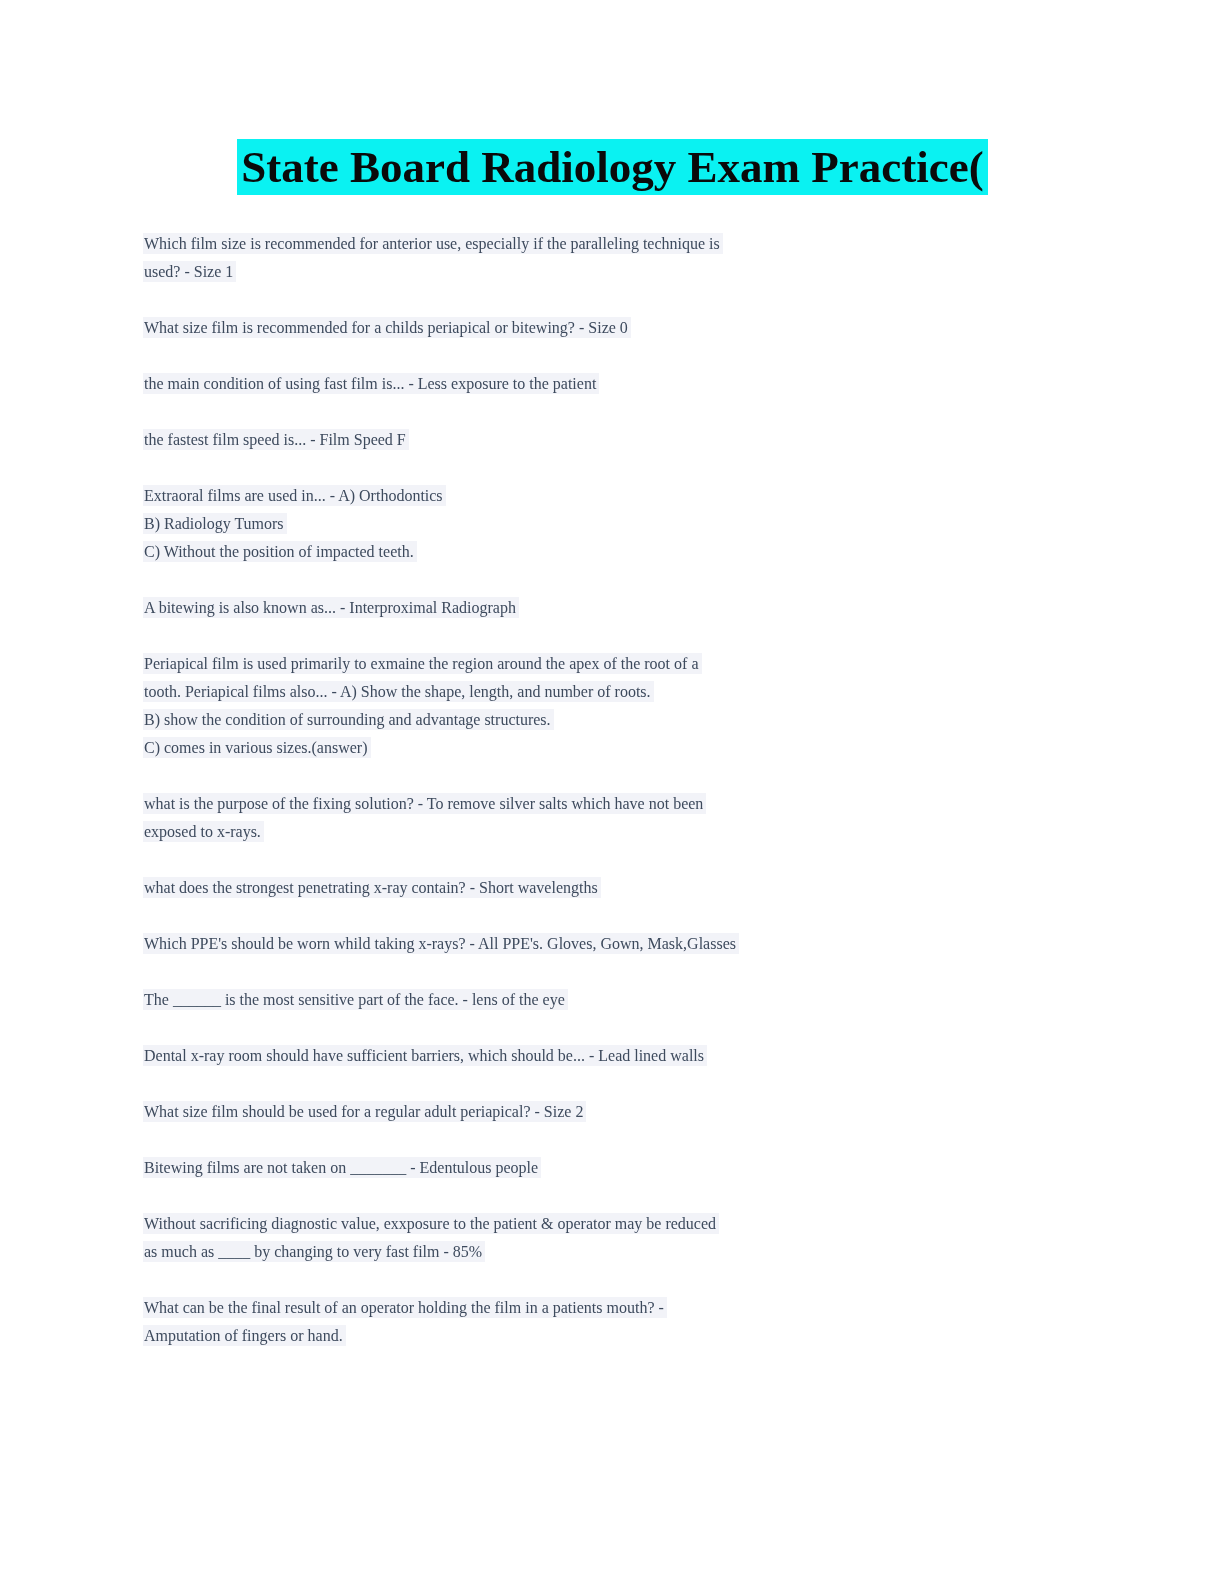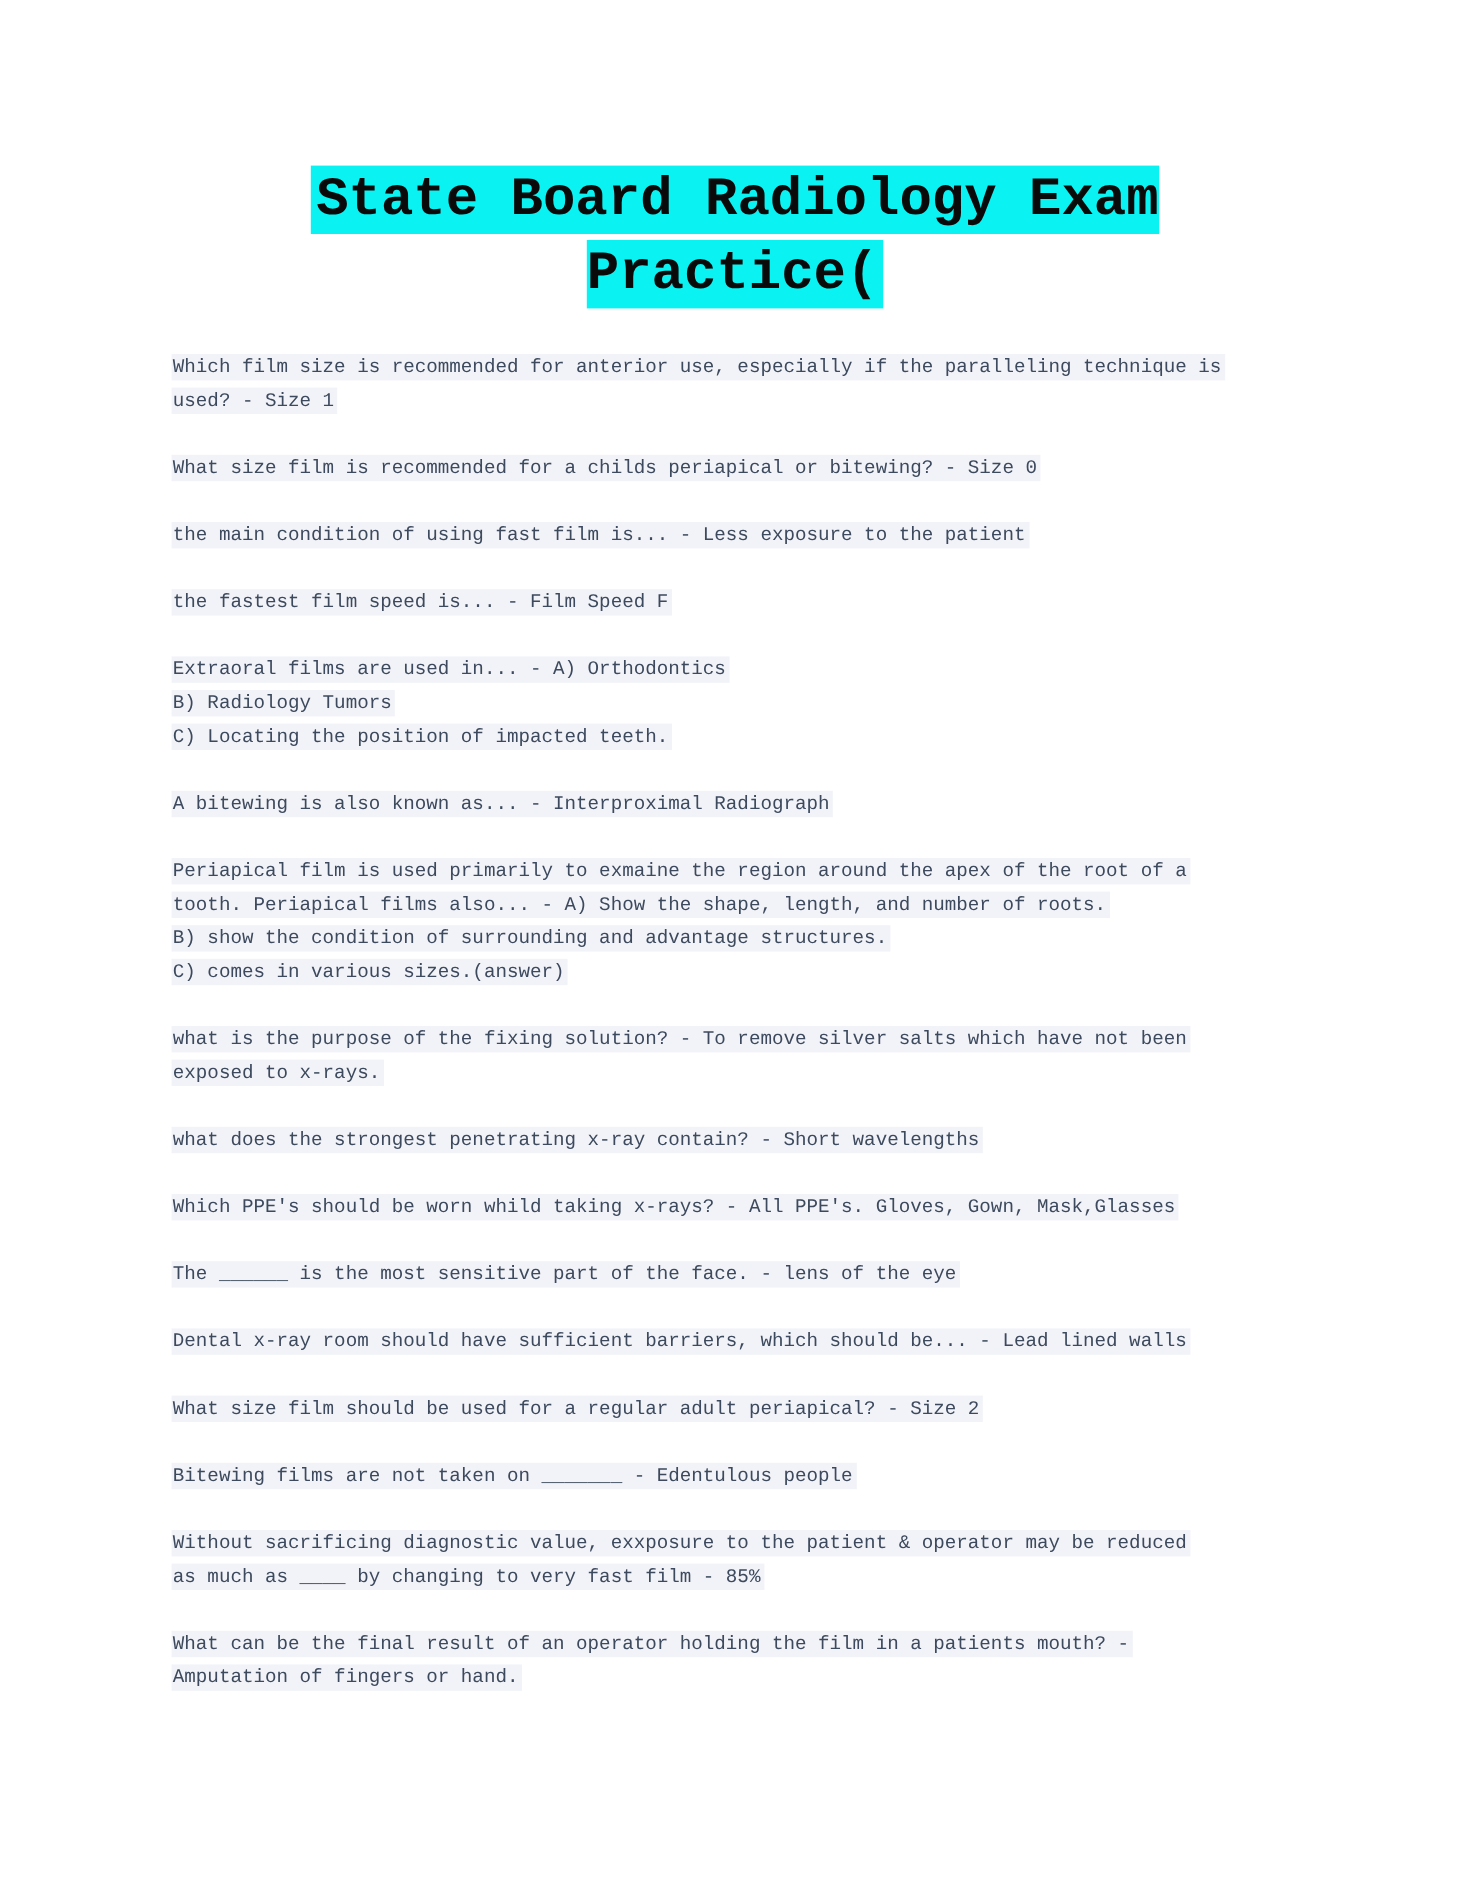--- a/index.html
+++ b/index.html
@@ -12,21 +12,20 @@
     height: 1584px;
     font-family: "Liberation Serif", serif;
     overflow: hidden;
   }
   .page {
     box-sizing: border-box;
     width: 1224px;
     height: 1324px;
     padding: 136px 142px 0 143px;
     background: #ffffff;
-    font-family: Liberation Mono, monospace;
   }
   h1.doc-title {
     margin: 0 0 32px 0;
     text-align: center;
     font-size: 45px;
     line-height: 62px;
     font-weight: bold;
     color: #0a0a0a;
     letter-spacing: 0px;
   }
@@ -51,21 +50,21 @@
 </head>
 <body>
 
 <div class="page">
   <h1 class="doc-title"><mark>State Board Radiology Exam Practice(</mark><br></h1>
   <div>
       <p class="qa"><mark class="hl">Which film size is recommended for anterior use, especially if the paralleling technique is</mark><br><mark class="hl">used? - Size 1</mark></p>
       <p class="qa"><mark class="hl">What size film is recommended for a childs periapical or bitewing? - Size 0</mark></p>
       <p class="qa"><mark class="hl">the main condition of using fast film is... - Less exposure to the patient</mark></p>
       <p class="qa"><mark class="hl">the fastest film speed is... - Film Speed F</mark></p>
-      <p class="qa"><mark class="hl">Extraoral films are used in... - A) Orthodontics</mark><br><mark class="hl">B) Radiology Tumors</mark><br><mark class="hl">C) Locating the position of impacted teeth.</mark></p>
+      <p class="qa"><mark class="hl">Extraoral films are used in... - A) Orthodontics</mark><br><mark class="hl">B) Radiology Tumors</mark><br><mark class="hl">C) Without the position of impacted teeth.</mark></p>
       <p class="qa"><mark class="hl">A bitewing is also known as... - Interproximal Radiograph</mark></p>
       <p class="qa"><mark class="hl">Periapical film is used primarily to exmaine the region around the apex of the root of a</mark><br><mark class="hl">tooth. Periapical films also... - A) Show the shape, length, and number of roots.</mark><br><mark class="hl">B) show the condition of surrounding and advantage structures.</mark><br><mark class="hl">C) comes in various sizes.(answer)</mark></p>
       <p class="qa"><mark class="hl">what is the purpose of the fixing solution? - To remove silver salts which have not been</mark><br><mark class="hl">exposed to x-rays.</mark></p>
       <p class="qa"><mark class="hl">what does the strongest penetrating x-ray contain? - Short wavelengths</mark></p>
       <p class="qa"><mark class="hl">Which PPE's should be worn whild taking x-rays? - All PPE's. Gloves, Gown, Mask,Glasses</mark></p>
       <p class="qa"><mark class="hl">The ______ is the most sensitive part of the face. - lens of the eye</mark></p>
       <p class="qa"><mark class="hl">Dental x-ray room should have sufficient barriers, which should be... - Lead lined walls</mark></p>
       <p class="qa"><mark class="hl">What size film should be used for a regular adult periapical? - Size 2</mark></p>
       <p class="qa"><mark class="hl">Bitewing films are not taken on _______ - Edentulous people</mark></p>
       <p class="qa"><mark class="hl">Without sacrificing diagnostic value, exxposure to the patient &amp; operator may be reduced</mark><br><mark class="hl">as much as ____ by changing to very fast film - 85%</mark></p>

